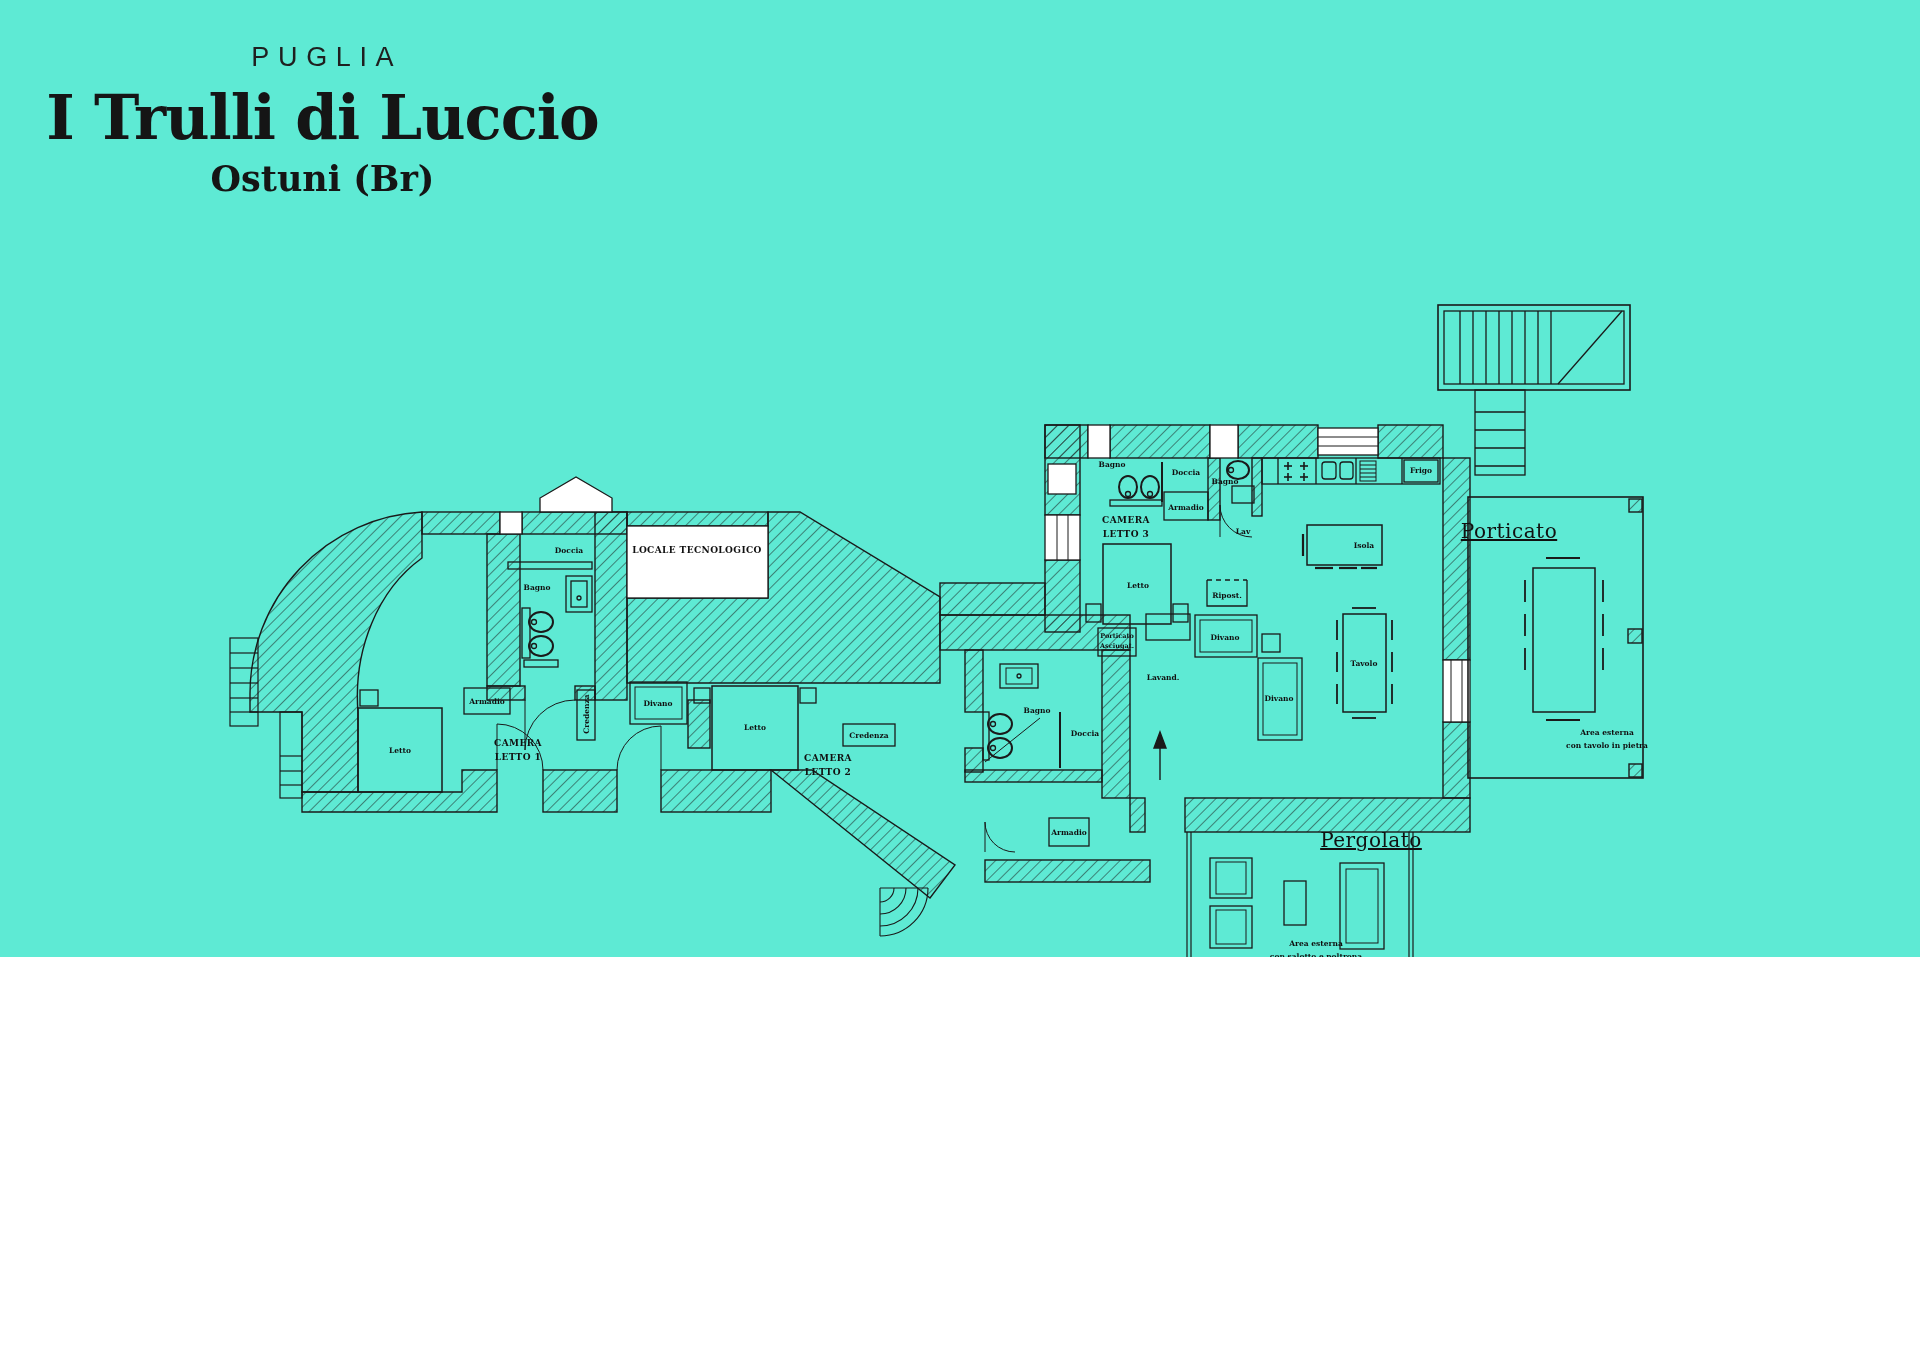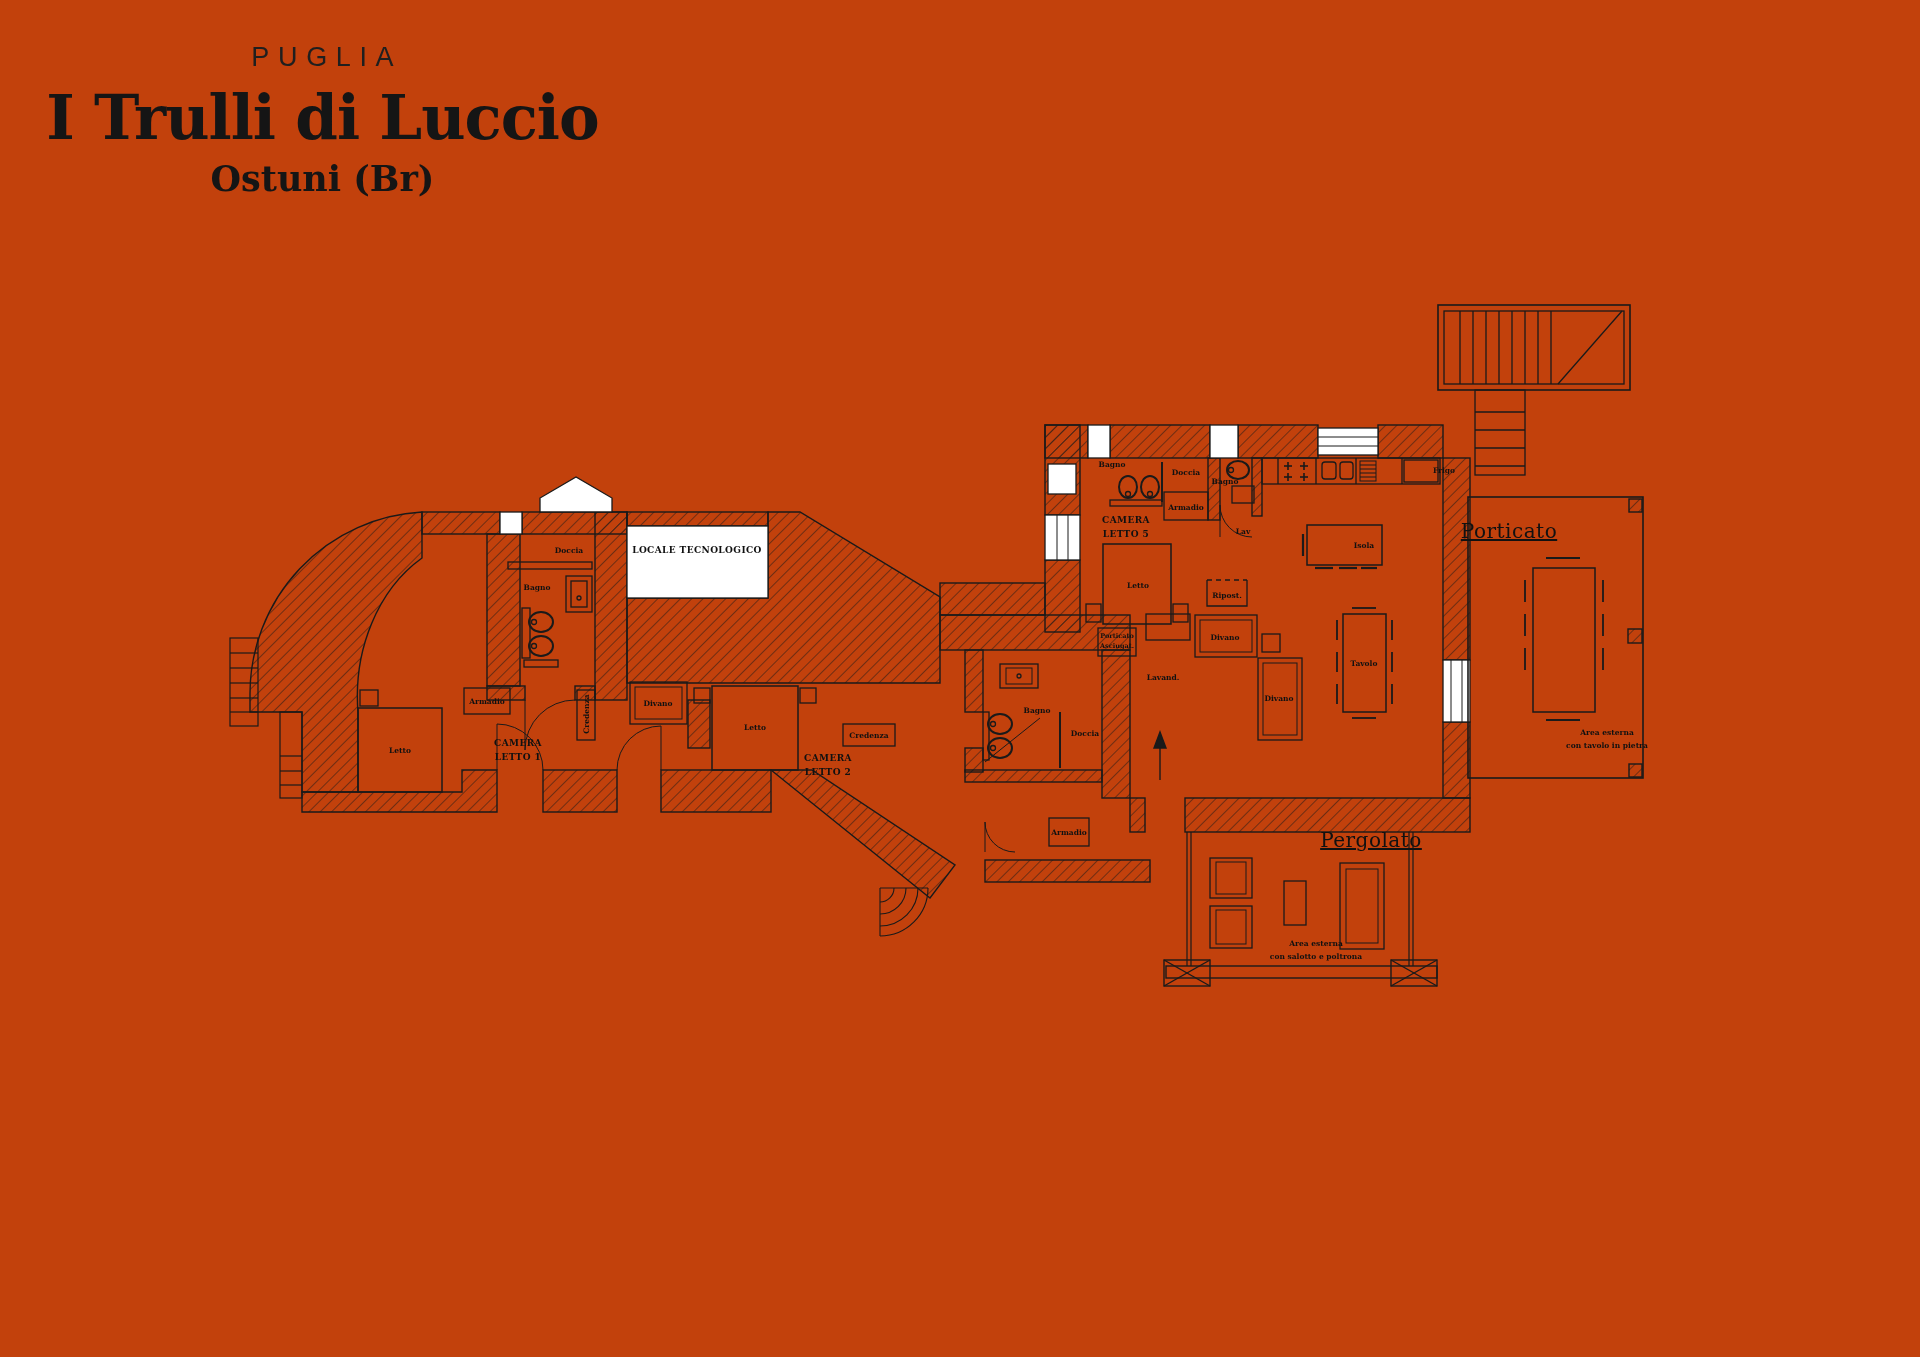--- a/index.html
+++ b/index.html
@@ -1,16 +1,16 @@
 <!DOCTYPE html>
 <html><head>
 <meta charset="utf-8">
 <style>
   html,body{margin:0;padding:0;background:#fff;}
-  .stage{position:relative;width:1920px;height:1357px;background:#c2410c;overflow:hidden;
+  .stage{position:relative;width:1920px;height:957px;background:#5eead4;overflow:hidden;
          font-family:"DejaVu Serif",serif;color:#1a1a1a;}
   
   .brand{position:absolute;left:0;top:0;width:645px;text-align:center;}
   .brand .region{position:absolute;left:0;top:42px;width:100%;
       font-family:"Liberation Sans",sans-serif;font-size:27px;font-weight:500;
       letter-spacing:.32em;text-indent:.32em;color:#1f1f1f;}
   .brand .name{position:absolute;left:0;top:82px;width:100%;
       font-family:"DejaVu Serif",serif;font-size:61px;font-weight:bold;color:#151515;
       letter-spacing:-1px;}
   .brand .loc{position:absolute;left:0;top:158px;width:100%;
@@ -334,21 +334,21 @@
       <div class="lbl room" style="left: 518px; top: 751px;">
         <div>CAMERA</div>
         <div>LETTO 1</div>
       </div>
       <div class="lbl room" style="left: 828px; top: 766px;">
         <div>CAMERA</div>
         <div>LETTO 2</div>
       </div>
       <div class="lbl room" style="left: 1126px; top: 528px;">
         <div>CAMERA</div>
-        <div>LETTO 5</div>
+        <div>LETTO 3</div>
       </div>
       <div class="lbl room" style="left: 697px; top: 551px;">
         <div>LOCALE TECNOLOGICO</div>
       </div>
       <div class="lbl big" style="left: 1509px; top: 531px;">
         <div>Porticato</div>
       </div>
       <div class="lbl big" style="left: 1371px; top: 840px;">
         <div>Pergolato</div>
       </div>
@@ -404,21 +404,21 @@
       </div>
       <div class="lbl item" style="left: 1138px; top: 585px;">
         <div>Letto</div>
       </div>
       <div class="lbl item" style="left: 1225px; top: 481px;">
         <div>Bagno</div>
       </div>
       <div class="lbl item" style="left: 1243px; top: 495px; margin-top: 36px;">
         <div>Lav</div>
       </div>
-      <div class="lbl item" style="left: 1421px; top: 470px; margin-left: 23px;">
+      <div class="lbl item" style="left: 1421px; top: 470px;">
         <div>Frigo</div>
       </div>
       <div class="lbl item" style="left: 1344px; top: 545px; padding-left: 40px;">
         <div>Isola</div>
       </div>
       <div class="lbl item" style="left: 1364px; top: 663px;">
         <div>Tavolo</div>
       </div>
       <div class="lbl item" style="left: 1225px; top: 637px;">
         <div>Divano</div>

